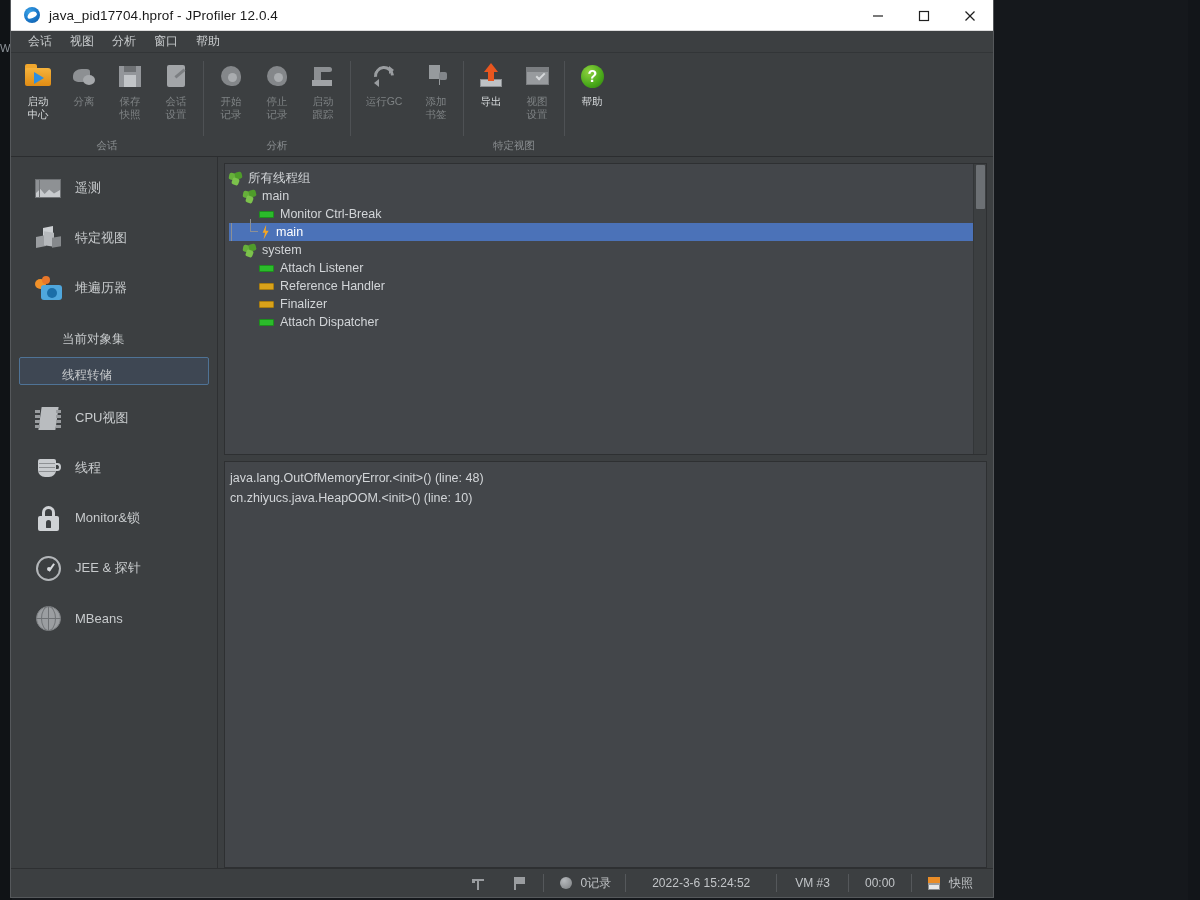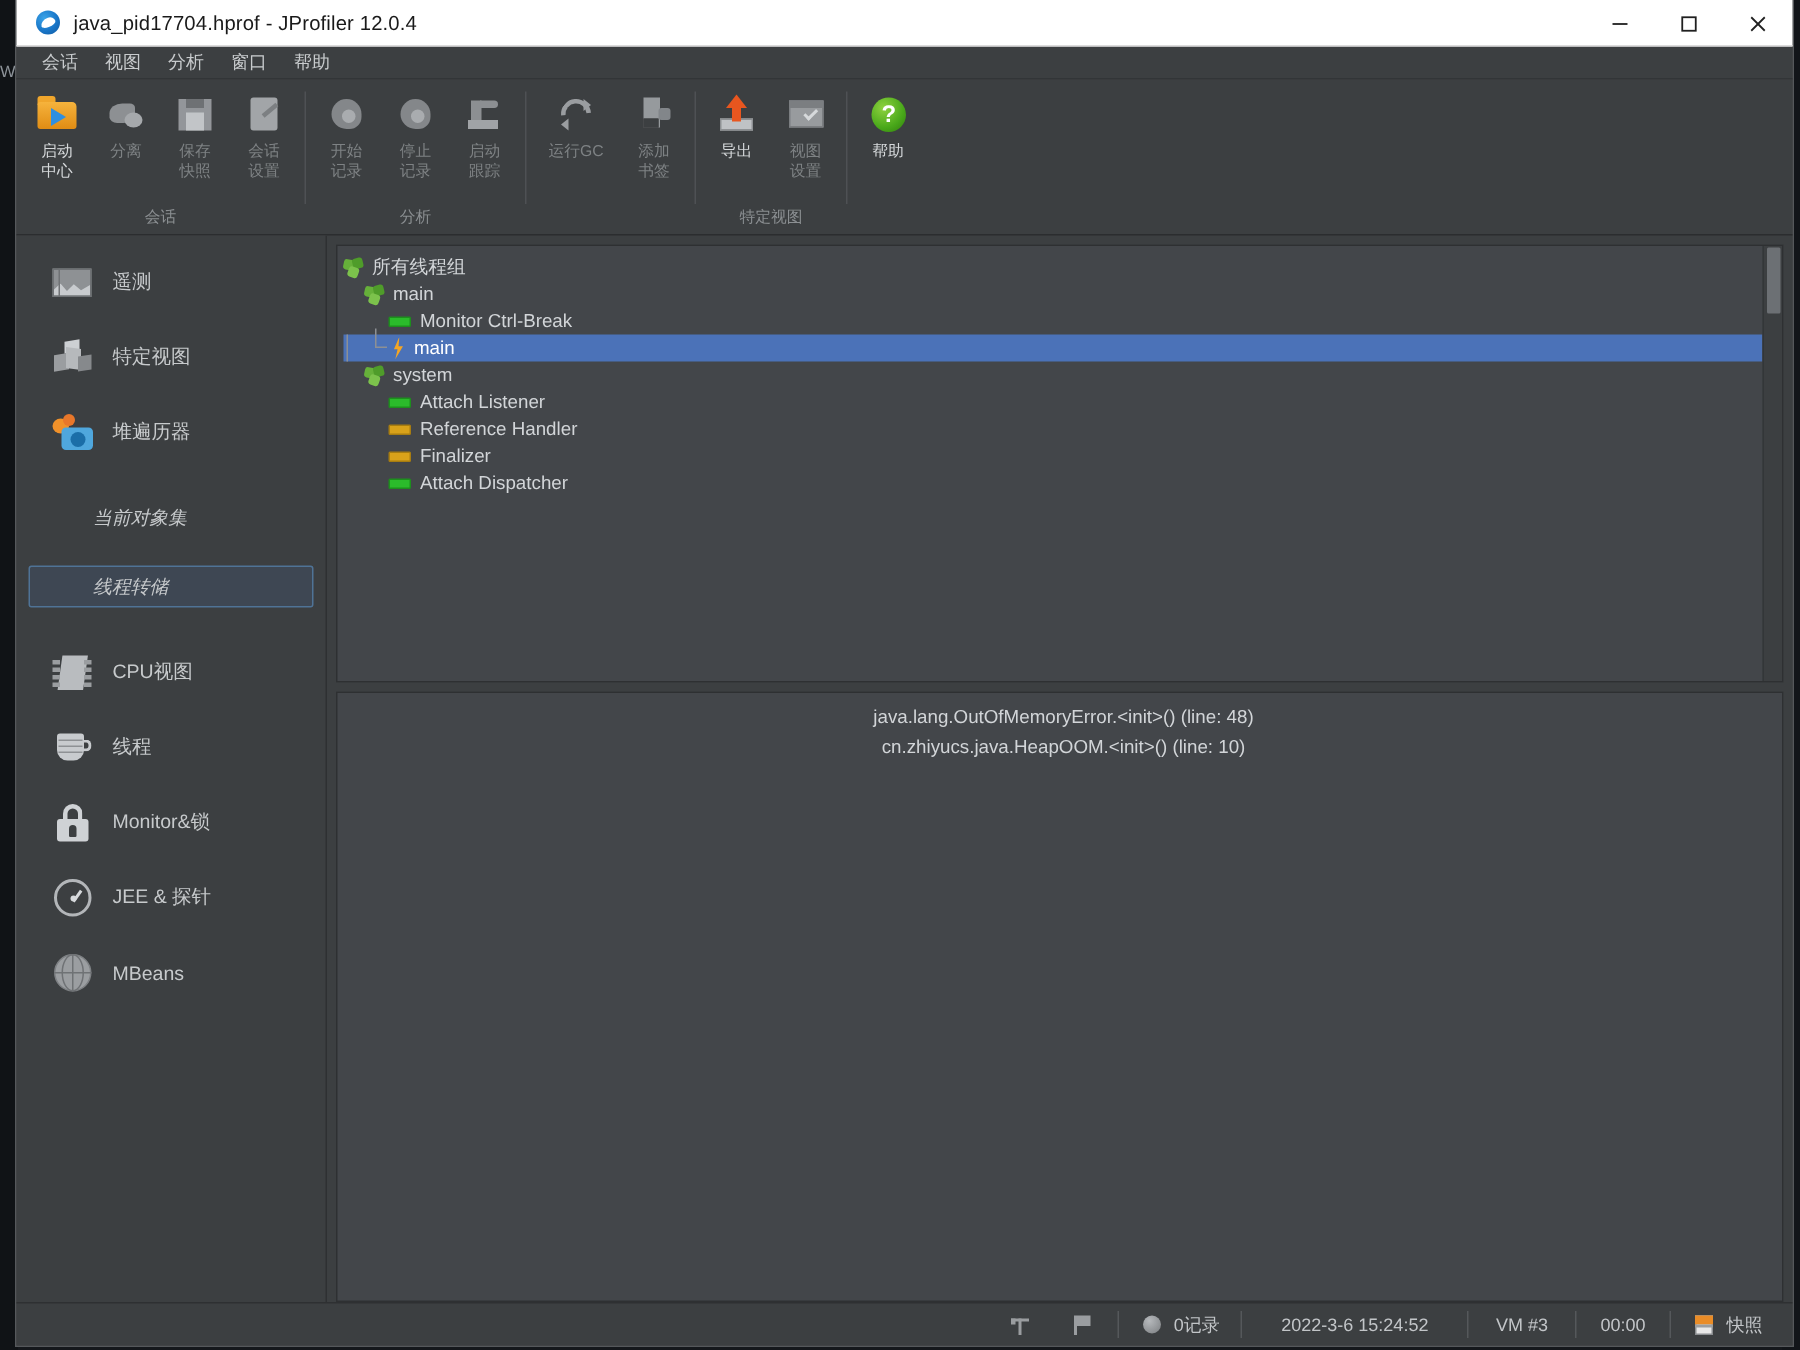--- a/index.html
+++ b/index.html
@@ -24,21 +24,21 @@
     font-size: 11px; color: #8d9399; letter-spacing: .5px;
   }
   #desktop-strip-right {
     position: absolute; right: 0; top: 0; width: 12px; height: 900px;
     background: #121519;
   }
 
   
   #window {
     position: absolute; left: 10px; top: 0px;
-    width: 1186px; height: 898px;
+    width: 984px; height: 898px;
     background: #3c3f41;
     border: 1px solid #55585b;
     border-top: none;
     display: flex; flex-direction: column;
   }
 
   
   #titlebar {
     height: 31px; background: #ffffff;
     display: flex; align-items: center;
@@ -179,25 +179,24 @@
     border-right: 1px solid #2e3032;
     padding-top: 6px;
     position: relative;
   }
   .side-item {
     height: 50px; display: flex; align-items: center;
     padding-left: 22px; color: #c7cacc; font-size: 13px;
   }
   .side-item .si-ico { width: 30px; height: 30px; margin-right: 12px; position: relative; flex:0 0 30px;}
   .side-sub {
-    height: 28px; display: flex; align-items: center;
-    margin: 18px 8px; padding-left: 42px;
+    height: 28px; display: flex; align-items: flex-end;
+    margin: 8px 8px; padding-left: 42px;
     color: #c7cacc; font-size: 12.5px; border: 1px solid transparent;
     border-radius: 2px;
-    font-style: italic;
   }
   .side-sub.selected {
     background: #3e4753; border: 1px solid #4f7396;
   }
 
   
   .si-telemetry .chart { position:absolute; left:2px; top:6px; width:26px; height:19px; background:#8e9194; border:1px solid #6f7275;}
   .si-telemetry .wave { position:absolute; left:3px; top:14px; width:24px; height:10px; background:#c8cbce; clip-path: polygon(0 60%,18% 20%,36% 70%,55% 25%,75% 65%,100% 30%,100% 100%,0 100%);}
   .si-telemetry .grid { position:absolute; left:6px; top:6px; width:1px; height:19px; background:#6f7275;}
   .si-memory .b1 { position:absolute; left:3px; top:13px; width:10px; height:11px; background:#9a9da0; transform: skewY(-10deg);}
@@ -222,21 +221,21 @@
   .si-jee .hub { position:absolute; left:13.5px; top:13.5px; width:4px; height:4px; background:#d6d9dc; border-radius:50%;}
   .si-mbean .globe { position:absolute; left:3px; top:3px; width:25px; height:25px; border-radius:50%; background:#9b9ea1; border:1px solid #7e8184;}
   .si-mbean .m1 { position:absolute; left:15px; top:3px; width:1px; height:25px; background:#6f7275;}
   .si-mbean .m2 { position:absolute; left:3px; top:15px; width:25px; height:1px; background:#6f7275;}
   .si-mbean .m3 { position:absolute; left:8px; top:3px; width:15px; height:25px; border:1px solid #6f7275; border-radius:50%;}
 
   
   #content { flex: 1; display: flex; flex-direction: column; background: #3c3f41; padding: 6px 6px 0 6px; min-width:0;}
   .panel {
     background: #43464a; border: 1px solid #2e3032;
-    position: relative; overflow: hidden; text-align: center;
+    position: relative; overflow: hidden;
   }
   #tree-panel { height: 292px; flex: 0 0 292px; display:flex; }
   #tree-area { flex:1; padding: 5px 0 0 4px; min-width:0; position:relative;}
   #tree-scroll {
     width: 13px; flex: 0 0 13px; background: #3c3f41;
     border-left: 1px solid #333638; position:relative;
   }
   #tree-scroll .thumb {
     position:absolute; left:2px; top:1px; width:9px; height:44px;
     background:#6c7074; border-radius:1px;

